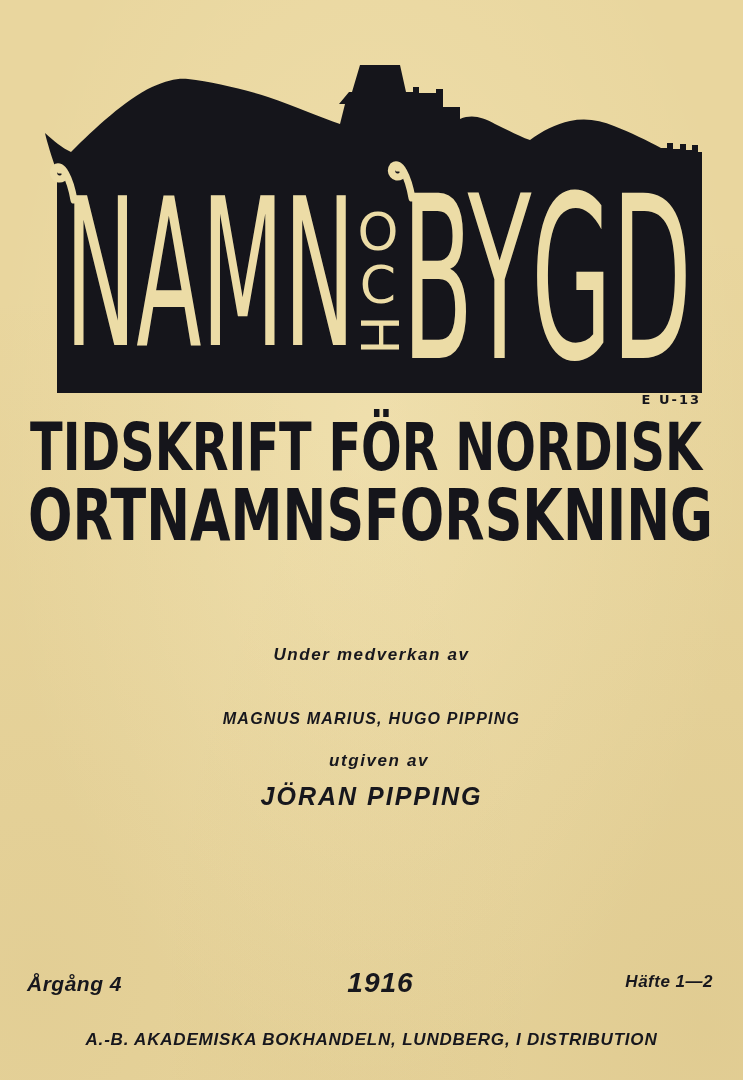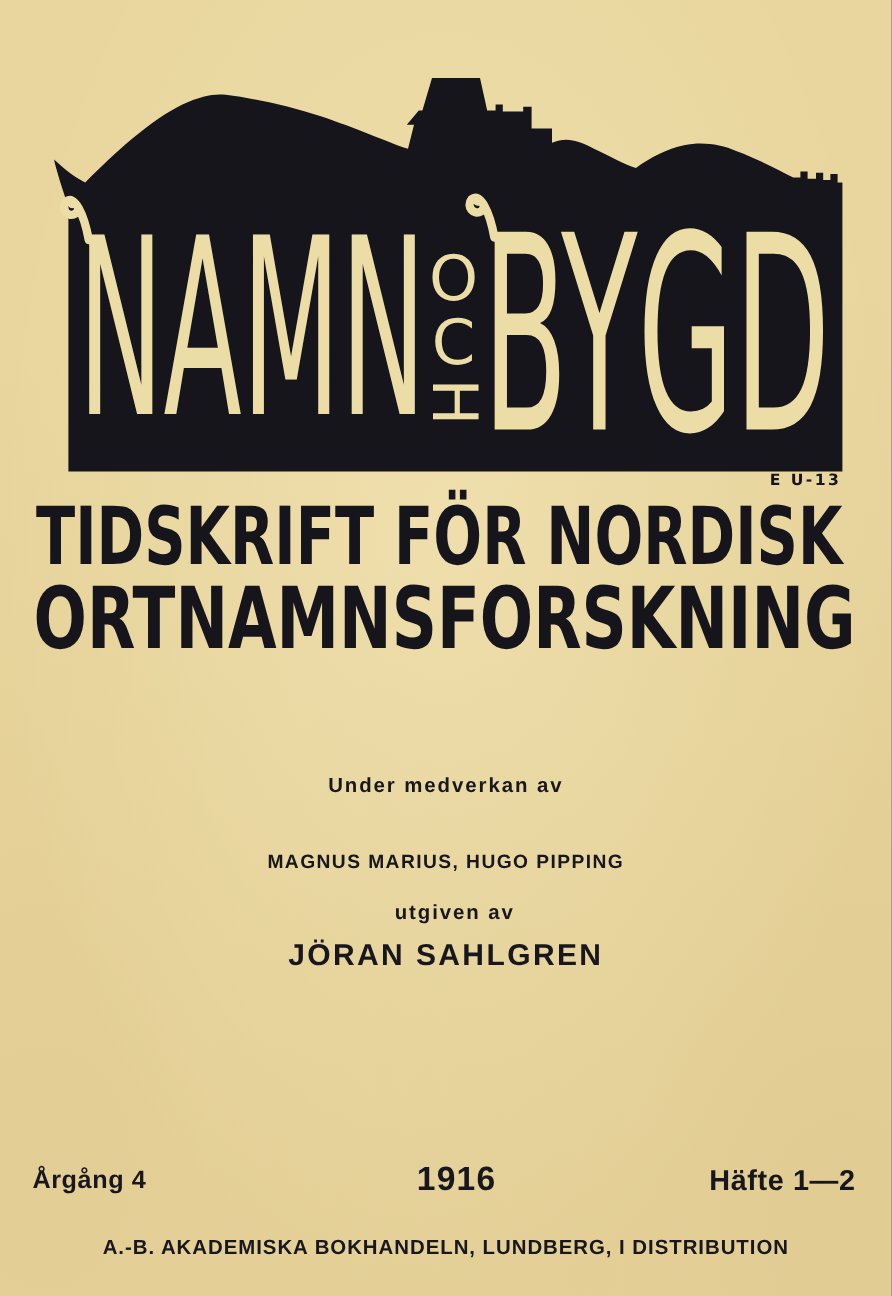--- a/index.html
+++ b/index.html
@@ -17,29 +17,30 @@
     color:#17171d;
   }
   .art{position:absolute;top:0;left:0;}
   .txt{
     position:absolute;left:0;right:0;
     text-align:center;
     font-weight:bold;
     white-space:nowrap;
     line-height:1;
     color:#17171d;
+    font-style:italic;
   }
   .contrib-intro{top:646px;font-size:17px;letter-spacing:1.6px;}
   .names-1{top:686px;font-size:16px;letter-spacing:1.2px;}
   .names-2{top:711px;font-size:16px;letter-spacing:1.2px;}
   .editor-intro{top:752px;font-size:17px;letter-spacing:1.6px;padding-left:15px;}
   .editor-name{top:784px;font-size:25px;letter-spacing:2px;}
   .vol{left:27px;right:auto;top:973px;font-size:21px;letter-spacing:0.5px;text-align:left;}
   .year{top:969px;font-size:28px;letter-spacing:1px;transform:translateX(9px);}
-  .issue{left:auto;right:30px;top:973px;font-size:24px;letter-spacing:0.5px;text-align:right;}
+  .issue{left:auto;right:30px;top:973px;font-size:17px;letter-spacing:0.5px;text-align:right;}
   .distribution{top:1031px;font-size:17px;letter-spacing:0.8px;}
   svg text{font-family:"DejaVu Sans",sans-serif;}
 </style>
 </head>
 <body>
 
 <div class="page">
 
   <svg class="art" width="743" height="560" viewBox="0 0 743 560">
 
@@ -87,21 +88,21 @@
     </g>
   </svg>
 
   <div class="txt contrib-intro">Under medverkan av</div>
 
 
   <div class="txt names-2">MAGNUS MARIUS, HUGO PIPPING</div>
 
   <div class="txt editor-intro">utgiven av</div>
 
-  <div class="txt editor-name">JÖRAN SAHLGREN</div>
+  <div class="txt editor-name">JÖRAN PIPPING</div>
 
   <div class="txt vol">Årgång 4</div>
 
   <div class="txt year">1916</div>
 
   <div class="txt issue">Häfte 1—2</div>
 
   <div class="txt distribution">A.-B. AKADEMISKA BOKHANDELN, LUNDBERG, I DISTRIBUTION</div>
 
 </div>

